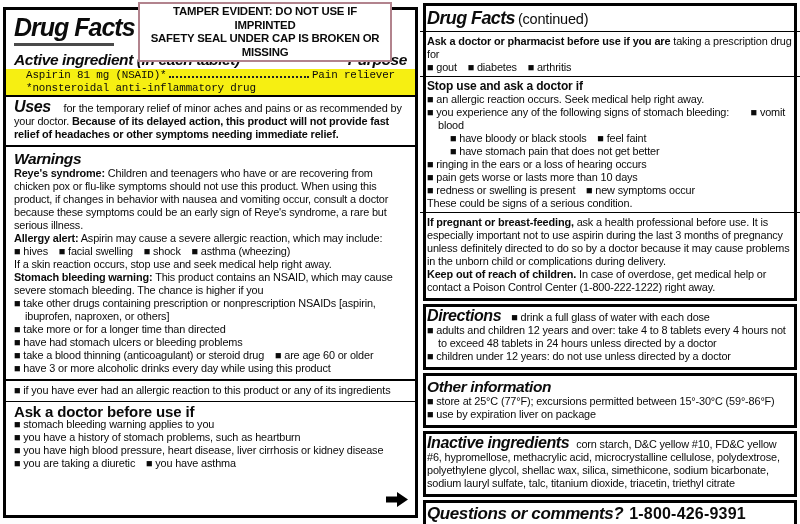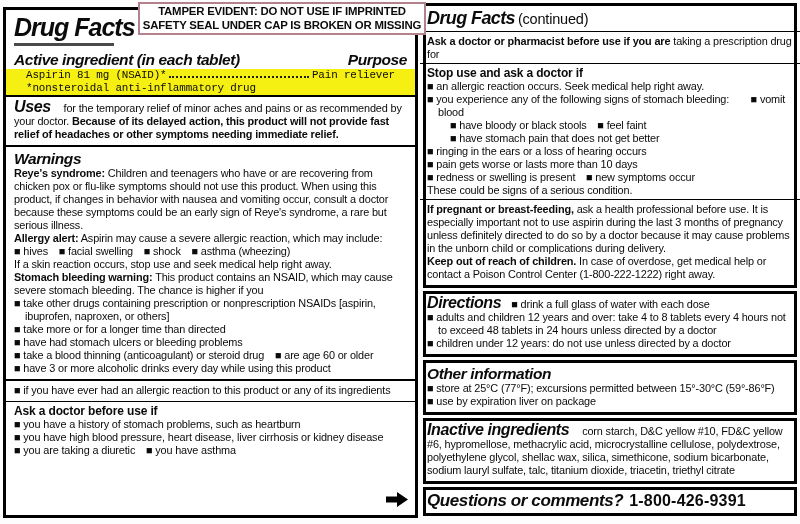--- a/index.html
+++ b/index.html
@@ -11,21 +11,21 @@
   }
   
   .colL {
     position:absolute; left:3px; top:7px; width:415px; height:511px;
     border:3px solid #000; box-sizing:border-box; background:#fff;
   }
   .df-header { padding:4px 8px 2px; }
   .df-big { font-size:25px; line-height:26px; font-weight:bold; font-style:italic; letter-spacing:-1px; }
   .title-rule { width:100px; height:3px; background:#4a4a4a; margin:3px 0 1px; }
   .tamper {
-    position:absolute; left:138px; top:2px; width:288px; z-index:3;
+    position:absolute; left:138px; top:2px; width:254px; z-index:3;
     background:#fff; border:2px solid #b2838d; box-sizing:border-box;
     text-align:center; font-weight:bold; font-size:11.4px; line-height:13.5px;
     padding:1px 2px; letter-spacing:-0.2px;
   }
   .ai-row { display:flex; justify-content:space-between; align-items:baseline; padding:2px 8px 1px; }
   .h-it  { font-style:italic; font-weight:bold; font-size:15.5px; line-height:17px; letter-spacing:-0.4px; }
   .yellow { background:#f6ef12; padding:0 20px;font-family:Liberation Mono, monospace; }
   .lead-row { display:flex; align-items:baseline; }
   .leader { flex:1; border-bottom:2px dotted #222; margin:0 3px 3px; min-width:20px; }
   .sec { border-top:2px solid #000; padding:3px 8px 4px; }
@@ -107,22 +107,23 @@
         </div>
     </div>
 
     <div class="sec">
       <div>
           <div class="bline">■ if you have ever had an allergic reaction to this product or any of its ingredients</div>
         </div>
     </div>
 
     <div class="sec-thin">
-      <div class="b" style="font-size:12px">Ask a doctor before use if</div>
-      <div>
+      <div class="b" style="font-size:15px">Ask a doctor before use if</div>
+      <div>
+          <div class="bline">■ stomach bleeding warning applies to you</div>
           <div class="bline">■ you have a history of stomach problems, such as heartburn</div>
           <div class="bline">■ you have high blood pressure, heart disease, liver cirrhosis or kidney disease</div>
           <div class="bline">■ you are taking a diuretic ■ you have asthma</div>
         </div>
     </div>
 
     <span class="arrow">
       <svg width="22" height="15" viewBox="0 0 22 15">
           <path d="M0 4.5h11V0l11 7.5L11 15v-4.5H0z" fill="#000"></path>
         </svg>
@@ -134,20 +135,21 @@
     <div class="rbox">
       <div>
         <span class="df-cont-title">Drug Facts</span>
         <span class="cont-suffix">(continued)</span>
       </div>
       <div class="rule"></div>
 
       <p class="para">
         <span class="b">Ask a doctor or pharmacist before use if you are</span><span> taking a prescription drug for</span>
       </p>
+      <div class="bline">■ gout ■ diabetes ■ arthritis</div>
 
       <div class="rule"></div>
 
       <div class="b" style="font-size:12px">Stop use and ask a doctor if</div>
       <div>
           <div class="bline">■ an allergic reaction occurs. Seek medical help right away.</div>
           <div class="bline">■ you experience any of the following signs of stomach bleeding:  ■ vomit blood</div>
         </div>
       <div>
           <div class="bline-sub">■ have bloody or black stools ■ feel faint</div>
@@ -183,21 +185,21 @@
     <div class="rbox">
       <div class="h-it">Other information</div>
       <div>
           <div class="bline">■ store at 25°C (77°F); excursions permitted between 15°-30°C (59°-86°F)</div>
           <div class="bline">■ use by expiration liver on package</div>
         </div>
     </div>
 
     <div class="rbox">
       <p class="para">
-        <span class="h-inline" style="margin-right:10px">Inactive ingredients</span><span> corn starch, D&amp;C yellow #10, FD&amp;C yellow #6, hypromellose, methacrylic acid, microcrystalline cellulose, polydextrose, polyethylene glycol, shellac wax, silica, simethicone, sodium bicarbonate, sodium lauryl sulfate, talc, titanium dioxide, triacetin, triethyl citrate</span>
+        <span class="h-inline" style="margin-right:4px">Inactive ingredients</span><span> corn starch, D&amp;C yellow #10, FD&amp;C yellow #6, hypromellose, methacrylic acid, microcrystalline cellulose, polydextrose, polyethylene glycol, shellac wax, silica, simethicone, sodium bicarbonate, sodium lauryl sulfate, talc, titanium dioxide, triacetin, triethyl citrate</span>
       </p>
     </div>
 
     <div class="rbox">
       <div class="q-row">
         <span class="h-it" style="font-size:17px">Questions or comments?</span>
         <span class="phone">1-800-426-9391</span>
       </div>
     </div>
 

